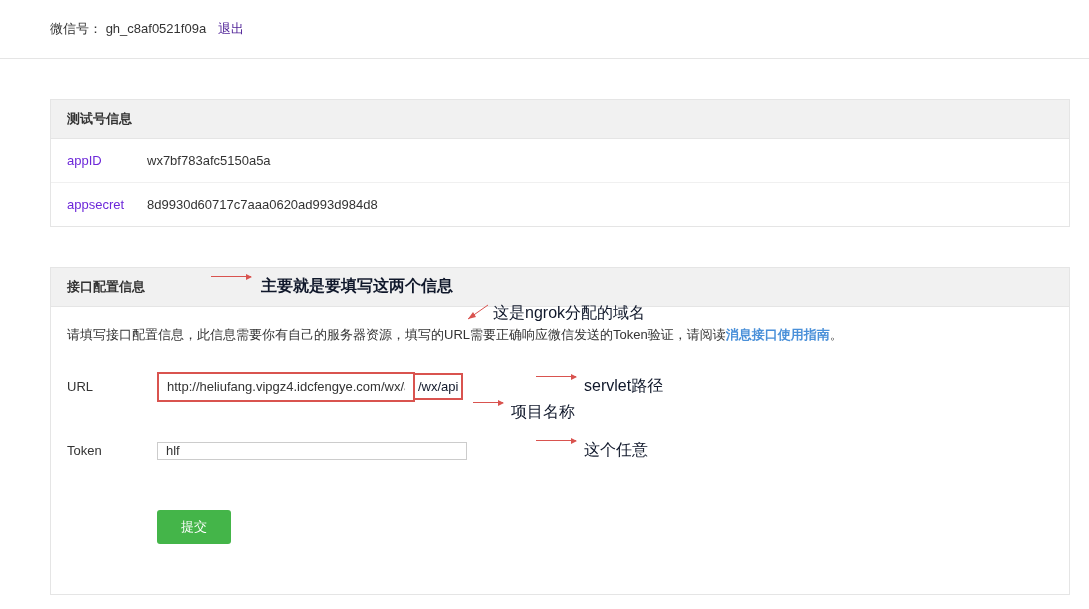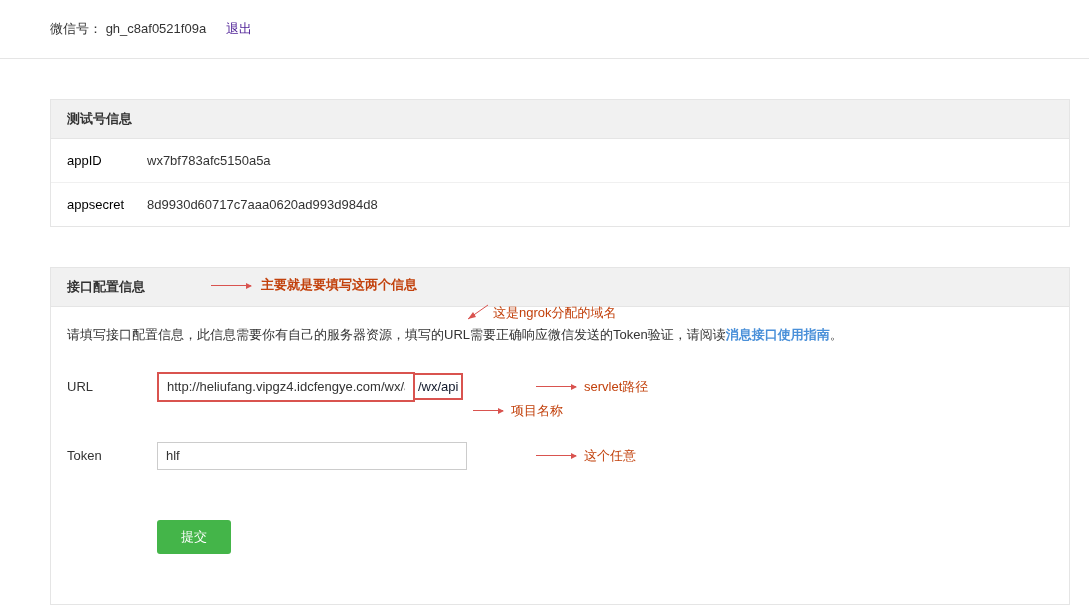--- a/index.html
+++ b/index.html
@@ -18,21 +18,21 @@
       border-bottom: 1px solid #e5e5e5;
     }
     .page-title {
       font-size: 22px;
       font-weight: bold;
       color: #000;
     }
     .top-right {
       display: flex;
       align-items: center;
-      gap: 20px;
+      gap: 12px;
       font-size: 13px;
       padding-right: 0;
     }
     .wechat-id {
       color: #333;
     }
     .logout-link {
       color: #4c1d95;
       cursor: pointer;
     }
@@ -60,21 +60,21 @@
       display: flex;
       padding: 14px 16px;
       border-bottom: 1px solid #f0f0f0;
       font-size: 13px;
     }
     .info-row:last-child {
       border-bottom: none;
     }
     .info-label {
       width: 80px;
-      color: #000000;
+      color: #6d28d9;
     }
     .info-value {
       color: #333;
     }
     .config-desc {
       padding: 18px 16px 6px 16px;
       font-size: 13px;
       color: #333;
       line-height: 1.6;
     }
@@ -89,21 +89,21 @@
       padding: 10px 16px;
       position: relative;
     }
     .form-label {
       width: 90px;
       font-size: 13px;
       color: #333;
     }
     .form-input {
       width: 310px;
-      height: 28px;
+      height: 18px;
       border: 1px solid #ccc;
       padding: 0 8px;
       font-size: 13px;
       color: #333;
       background: #fff;
     }
     .url-input-wrap {
       border: 2px solid #d9534f;
       display: inline-block;
     }
@@ -120,24 +120,24 @@
       color: #fff;
       border: none;
       padding: 8px 24px;
       font-size: 13px;
       border-radius: 3px;
       cursor: pointer;
       text-align: center;
     }
     .annotation {
       position: absolute;
-      color: #c2410c;
-      font-size: 13px;
-      display: flex;
-      align-items: center;
+      color: #0f172a;
+      font-size: 16px;
+      display: flex;
+      align-items: flex-start;
       white-space: nowrap;
     }
     .arrow-line {
       display: inline-block;
       border-top: 1px solid #d9534f;
       position: relative;
     }
     .arrow-line::after {
       content: '';
       position: absolute;

